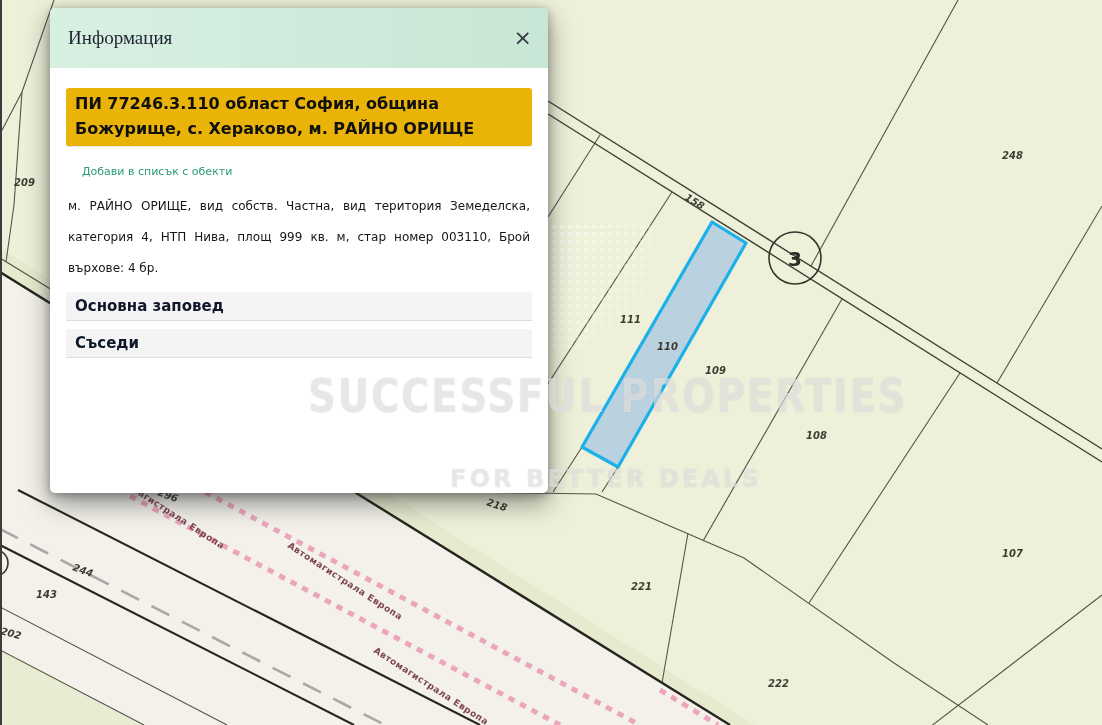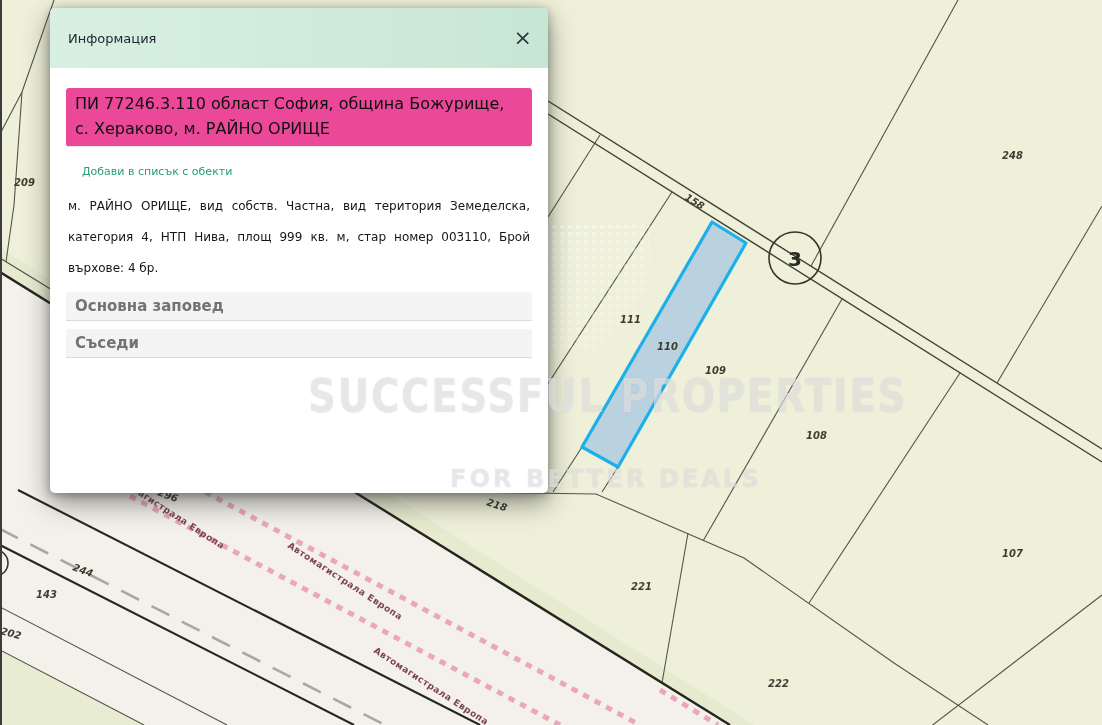--- a/index.html
+++ b/index.html
@@ -18,29 +18,29 @@
   .hwy{font:bold 9px "DejaVu Sans",sans-serif;fill:#7d4450;letter-spacing:.5px;}
   .circ{stroke:#35352d;stroke-width:1.6;fill:none;}
   .circlabel{font:bold 20px "DejaVu Sans",sans-serif;fill:#2a2a24;}
   .selparcel{fill:var(--highlight-fill,#b4cde0);fill-opacity:.9;stroke:var(--highlight-stroke,#1ab1ea);stroke-width:3.2;stroke-linejoin:round;}
 
   
   .popup{position:absolute;left:50px;top:8px;width:498px;height:485px;background:#fff;border-radius:5px;
          box-shadow:0 10px 26px rgba(40,40,40,.5), 0 2px 8px rgba(40,40,40,.35);z-index:10;}
   .popup-header{height:60px;background:linear-gradient(90deg,#d8f0e2,var(--header-green,#c8e6d5));
          border-radius:5px 5px 0 0;display:flex;align-items:center;justify-content:space-between;padding:0 16px 0 18px;box-sizing:border-box;}
-  .popup-title{font-size:13px;color:#1f2430;}
+  .popup-title{font-size:19px;color:#1f2430;font-family:Liberation Serif, serif;}
   .close-btn{border:none;background:transparent;font-size:22px;line-height:1;color:#333a42;cursor:pointer;padding:0;font-family:inherit;}
   .popup-body{padding:20px 16px 0;}
-  .head-block{background:#ec4899;border-radius:3px;border-bottom:1px solid #e5e5e5;padding:3px 9px 5px;
-              font-weight:normal;font-size:16px;line-height:25px;color:#101010;}
+  .head-block{background:#eab308;border-radius:3px;border-bottom:1px solid #e5e5e5;padding:3px 9px 5px;
+              font-weight:bold;font-size:16px;line-height:25px;color:#101010;}
   .add-link{display:inline-block;margin:18px 16px 0;color:var(--link-green,#2a9c74);font-size:11px;text-decoration:none;}
   .details{margin:12px 2px 0;font-size:12px;line-height:31px;text-align:justify;color:#161616;}
   .sec-title{margin-top:8px;background:#f4f4f4;border-bottom:1px solid #dcdcdc;border-radius:3px 3px 0 0;
-             padding:5px 9px;font-weight:bold;font-size:15px;color:#737373;}
+             padding:5px 9px;font-weight:bold;font-size:15px;color:#0f172a;}
   .sec-text{margin:10px 2px 0;font-size:15px;line-height:31px;text-align:justify;color:#161616;}
 
   
   .wm{position:absolute;z-index:20;pointer-events:none;color:rgba(255,255,255,.52);
       text-shadow:0 0 1px rgba(110,110,110,.35);font-weight:800;white-space:nowrap;}
   .wm1{left:308px;top:370px;font-size:42px;letter-spacing:2px;transform:scale(.92,1.08);transform-origin:left top;}
   .wm2{left:450px;top:464px;font-size:25px;letter-spacing:3px;transform:scaleX(.97);transform-origin:left top;}
 </style>
 </head>
 <body>

